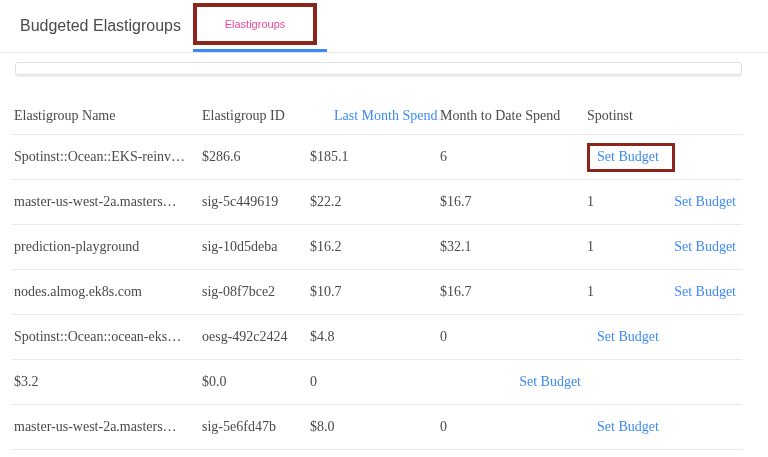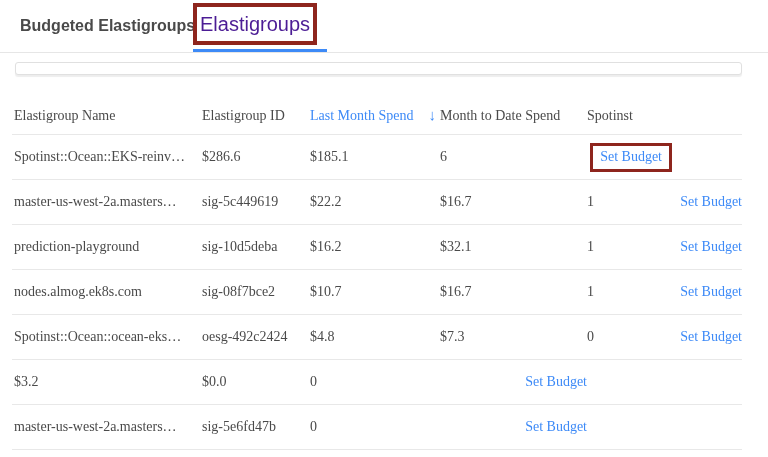--- a/index.html
+++ b/index.html
@@ -11,29 +11,29 @@
     color: #4a4a4a;
     overflow: hidden;
   }
 
   
   .tabbar { position: absolute; top: 0; left: 0; width: 768px; height: 53px; }
   .tabbar-border { position: absolute; top: 52px; left: 0; width: 768px; height: 1px; background: #e6e6e6; }
   .tab-inactive {
     position: absolute; left: 20px; top: 0; height: 52px;
     display: flex; align-items: center;
-    font-size: 16px; color: #4a4a4a; cursor: pointer; white-space: nowrap; font-weight: bold;
+    font-size: 16px; color: #4a4a4a; cursor: pointer; white-space: nowrap;
   }
   .tab-active-annotation {
     position: absolute; left: 193px; top: 3px; width: 124px; height: 42px;
     border: 4px solid #8e251d; box-sizing: border-box;
     display: flex; align-items: center; justify-content: center;
   }
   .tab-active {
-    font-size: 20px; color: #4c1d95; cursor: pointer; white-space: nowrap;
+    font-size: 11px; color: #ec4899; cursor: pointer; white-space: nowrap;
   }
   .tab-underline {
     position: absolute; left: 193px; top: 49px; width: 134px; height: 3px;
     background: #3d8af7;
   }
 
   
   .filter-bar {
     position: absolute; left: 15px; top: 62px; width: 727px; height: 13px;
     border: 1px solid #e0e0e0; border-radius: 3px; box-sizing: border-box;
@@ -47,29 +47,29 @@
     grid-template-columns: 188px 108px 130px 147px 75px 1fr;
     align-items: center;
     margin: 0 26px 0 12px;
     padding-left: 2px;
     height: 45px; box-sizing: border-box;
     border-bottom: 1px solid #e8e8e8;
     font-size: 14px; color: #4a4a4a;
   }
   .trow.header { height: 38px; }
   .cell { white-space: nowrap; overflow: hidden; font-family: Liberation Serif, serif; }
-  .cell.sorted { color: #3d8af7; display: flex; justify-content: space-between; align-items: center; padding-right: 4px; cursor: pointer; }
+  .cell.sorted { color: #3d8af7; display: flex; justify-content: space-between; align-items: center; padding-right: 4px; cursor: pointer; margin-left: 24px; }
   .sort-arrow { color: #3d8af7; font-size: 15px; }
   .cell.header-cell { cursor: pointer; }
   .cell.action { text-align: right; overflow: visible; }
   .link { color: #3d8af7; cursor: pointer; text-decoration: none; }
   .annotation {
     display: inline-block;
     border: 3px solid transparent;
-    padding: 3px 7px 4px 7px;
+    padding: 3px 13px 4px 7px;
     margin-right: -10px;
   }
   .annotation.annotated { border-color: #8e251d; }
 </style>
 </head>
 <body>
 
 <div class="tabbar">
   <div class="tab-inactive">
     <span>Budgeted Elastigroups</span>
@@ -136,38 +136,38 @@
     <div class="cell">1</div>
     <div class="cell action">
       <span class="annotation"><a class="link">Set Budget</a></span>
     </div>
   </div>
 
   <div class="trow">
     <div class="cell">Spotinst::Ocean::ocean-eks…</div>
     <div class="cell">oesg-492c2424</div>
     <div class="cell">$4.8</div>
-    <div class="cell">$7.3</div>
     <div class="cell">0</div>
     <div class="cell action">
       <span class="annotation"><a class="link">Set Budget</a></span>
     </div>
   </div>
 
   <div class="trow">
     <div class="cell">$3.2</div>
     <div class="cell">$0.0</div>
     <div class="cell">0</div>
     <div class="cell action">
       <span class="annotation"><a class="link">Set Budget</a></span>
     </div>
   </div>
 
   <div class="trow">
     <div class="cell">master-us-west-2a.masters…</div>
     <div class="cell">sig-5e6fd47b</div>
+    <div class="cell">$8.0</div>
     <div class="cell">0</div>
     <div class="cell action">
       <span class="annotation"><a class="link">Set Budget</a></span>
     </div>
   </div>
 </div>
 </div>
 
 </body></html>

